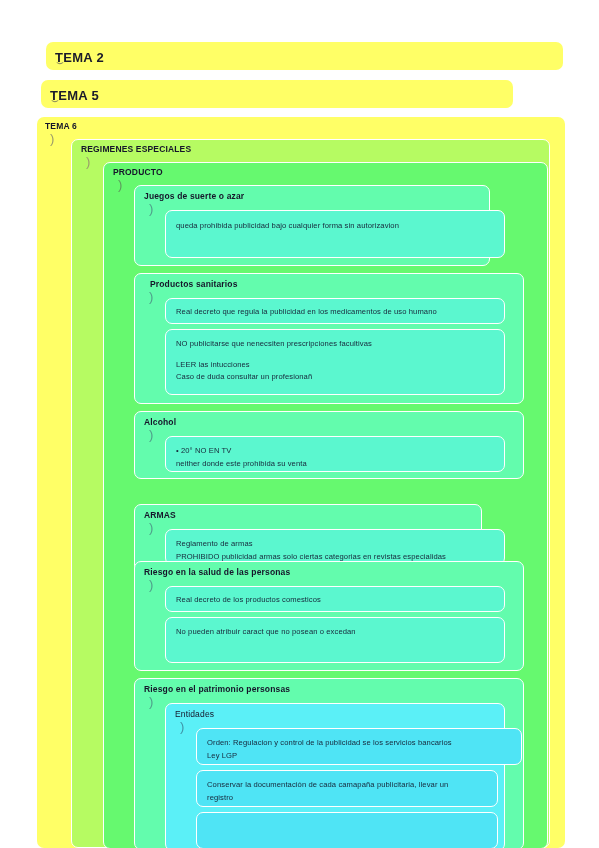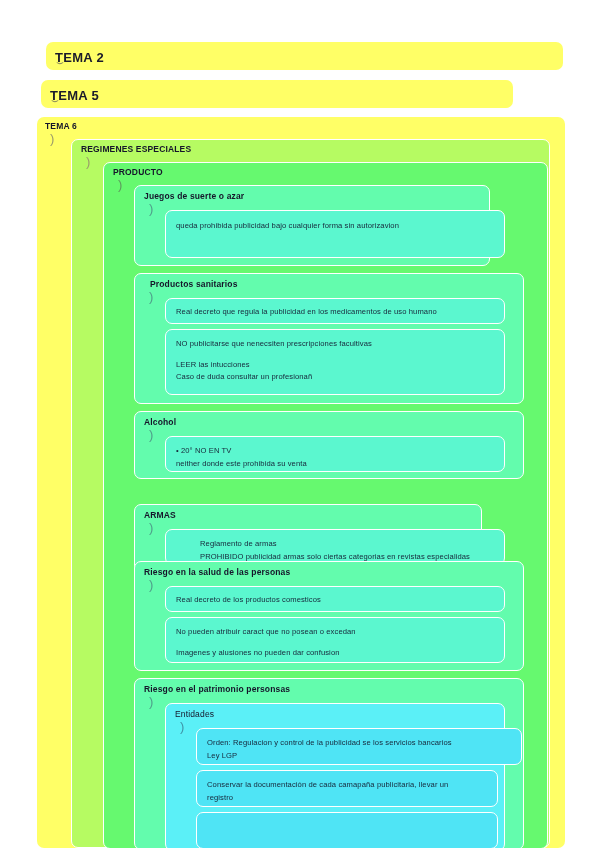--- a/index.html
+++ b/index.html
@@ -153,21 +153,21 @@
                 </div>
             </div>
           </div>
         </div>
 
         <div class="abs node lvl-mint" style="left:30px;top:341px;width:348px;height:68px;">
           <div class="head b" style="position:absolute;left:9px;top:5px;">ARMAS</div>
           <span class="expand-arc on-mint" style="position:absolute;left:14px;top:19px;">)</span>
 
           <div class="abs node lvl-aqua" style="left:30px;top:24px;width:340px;height:36px;">
-            <div class="leaf-text" style="position:absolute;left:10px;top:8px;right:8px;margin-left:24px;">
+            <div class="leaf-text" style="position:absolute;left:10px;top:8px;right:8px;">
               <div class="multiline">
                   <div>Reglamento de armas</div>
                   <div>PROHIBIDO publicidad armas solo ciertas categorias en revistas especialidas</div>
                 </div>
             </div>
           </div>
         </div>
 
         <div class="abs node lvl-mint" style="left:30px;top:398px;width:390px;height:110px;">
           <div class="head b" style="position:absolute;left:9px;top:5px;">Riesgo en la salud de las personas</div>
@@ -175,21 +175,20 @@
 
           <div class="abs node lvl-aqua" style="left:30px;top:24px;width:340px;height:26px;">
             <div class="leaf-text" style="position:absolute;left:10px;top:7px;right:8px;">
               <p class="tight">Real decreto de los productos comesticos</p>
             </div>
           </div>
 
           <div class="abs node lvl-aqua" style="left:30px;top:55px;width:340px;height:46px;">
             <div class="leaf-text" style="position:absolute;left:10px;top:8px;right:8px;">
               <p>No pueden atribuir caract que no posean o excedan</p>
-              <p class="tight">Imagenes y alusiones no pueden dar confusion</p>
             </div>
           </div>
         </div>
 
         <div class="abs node lvl-mint" style="left:30px;top:515px;width:390px;height:172px;">
           <div class="head b" style="position:absolute;left:9px;top:5px;">Riesgo en el patrimonio personsas</div>
           <span class="expand-arc on-mint" style="position:absolute;left:14px;top:19px;">)</span>
 
           <div class="abs node lvl-cyan" style="left:30px;top:24px;width:340px;height:148px;">
             <div class="head" style="position:absolute;left:9px;top:5px;">Entidades</div>

